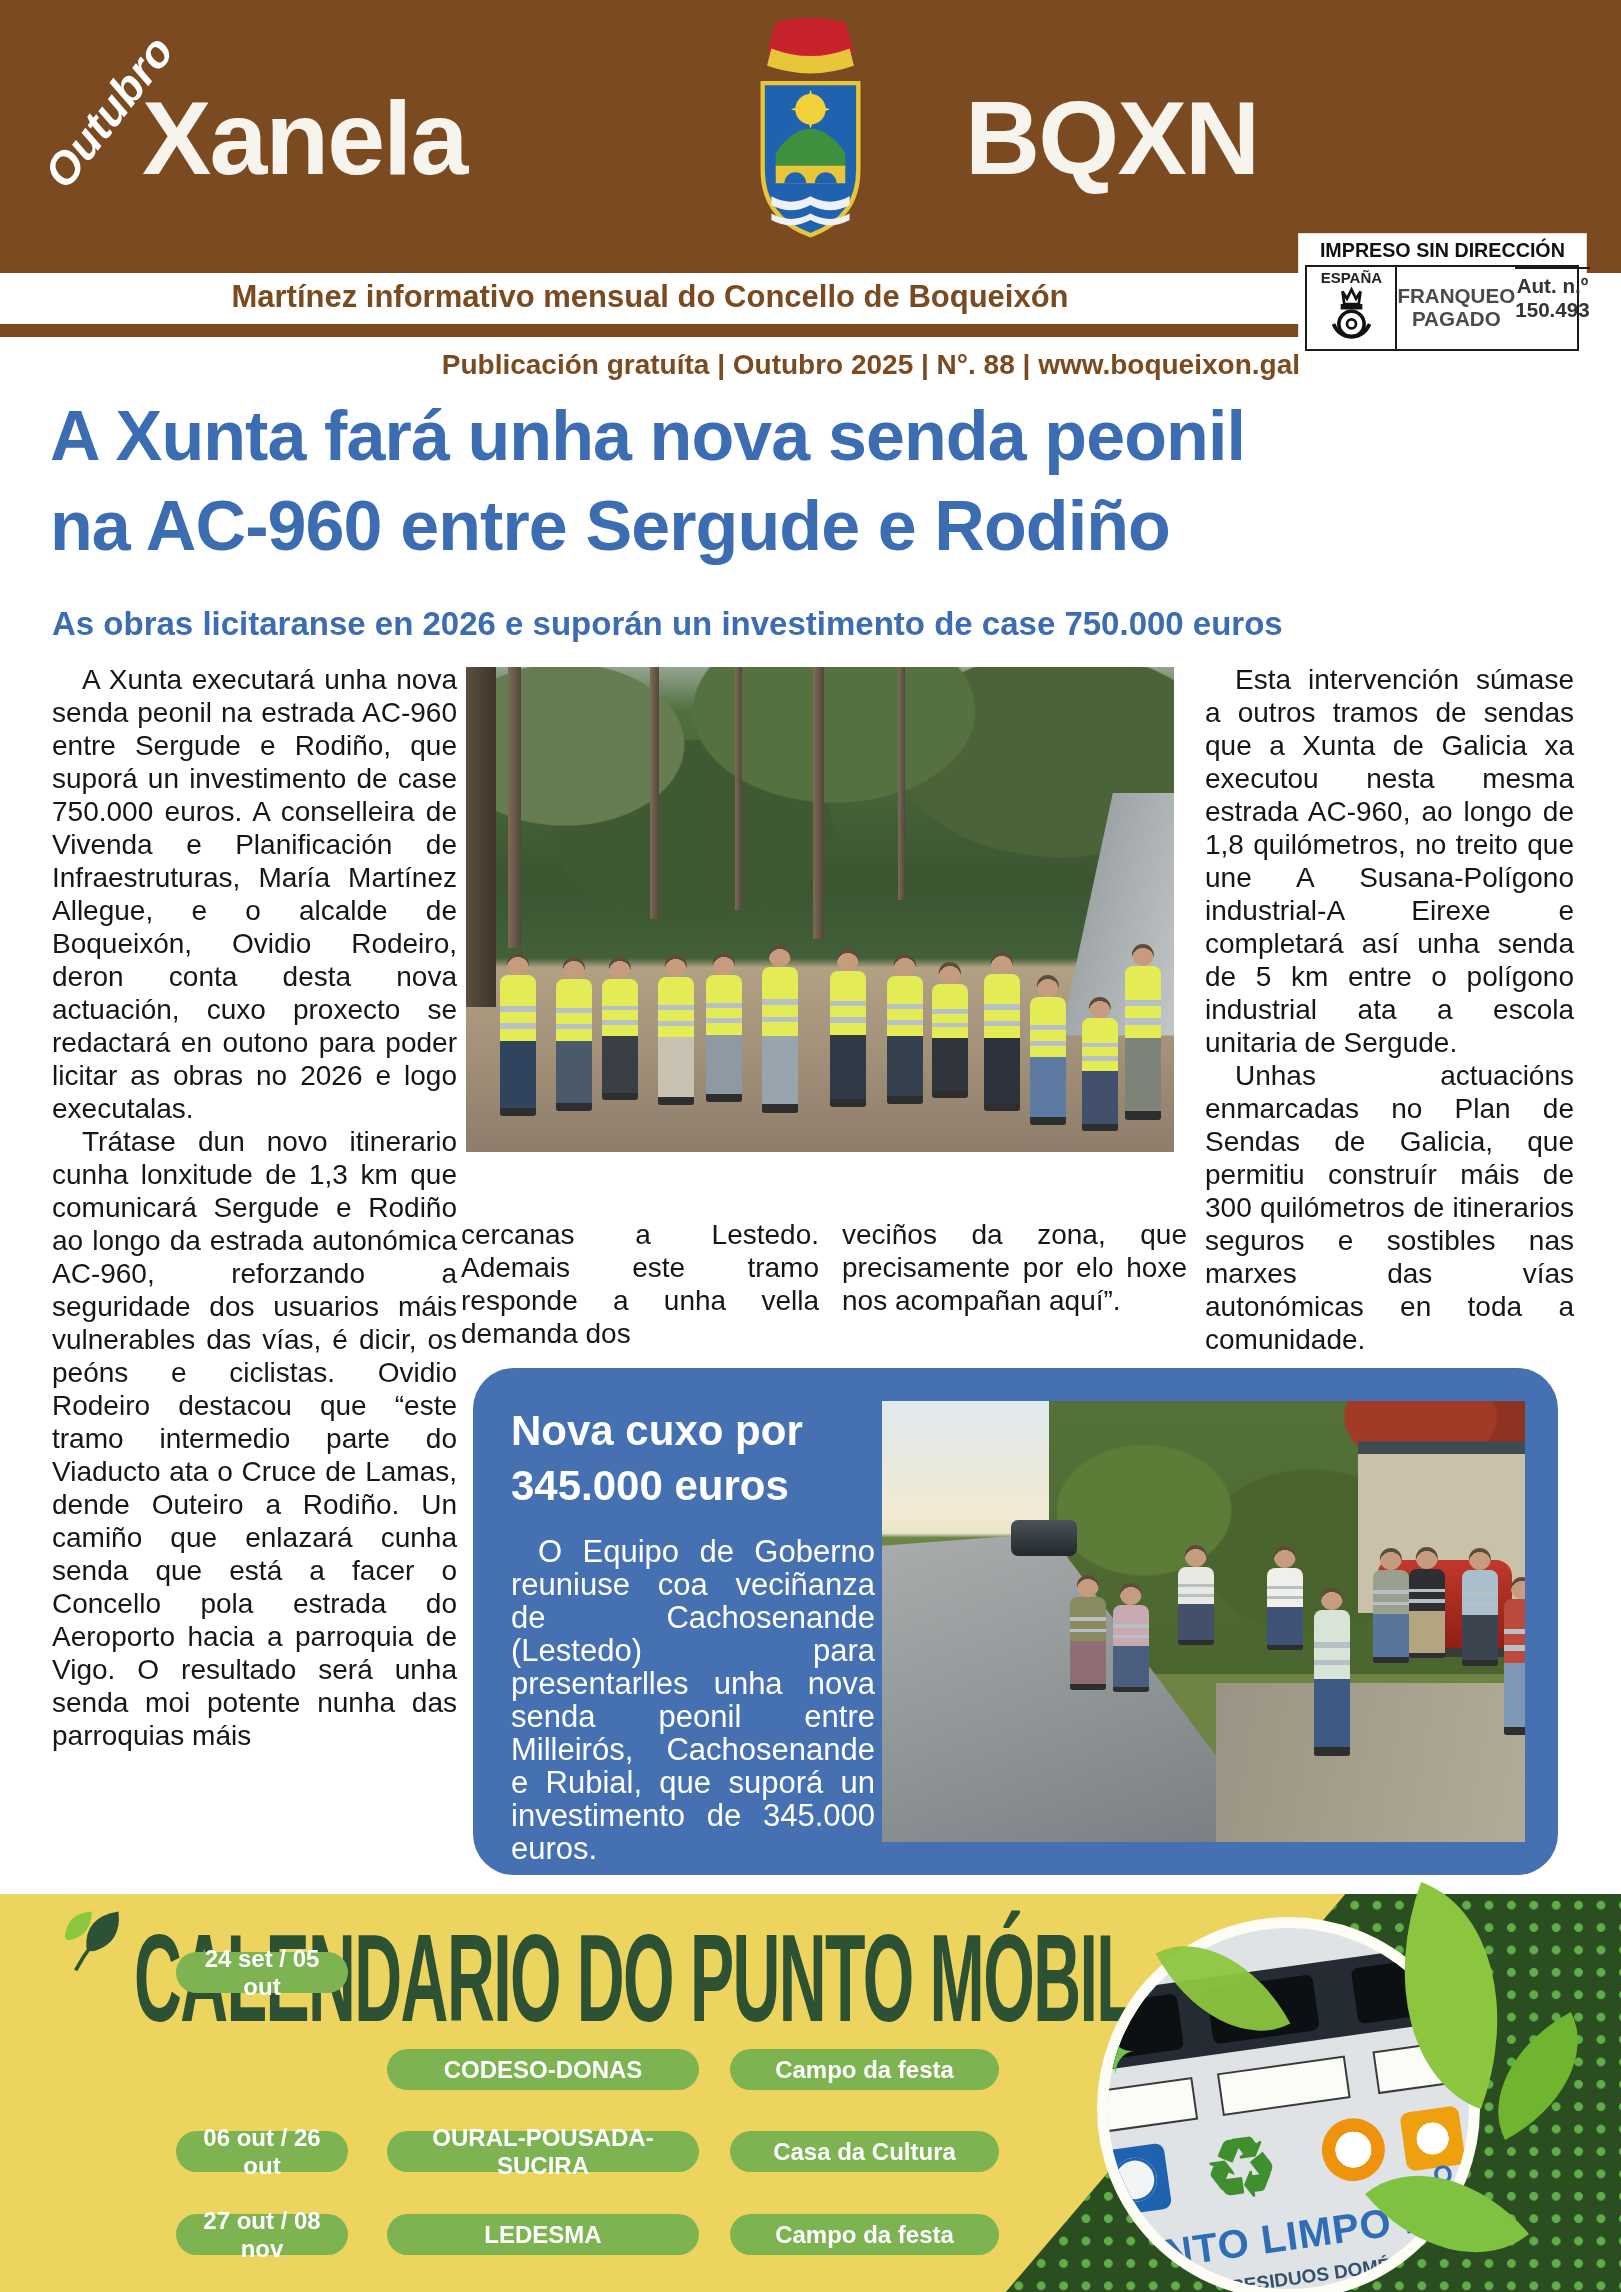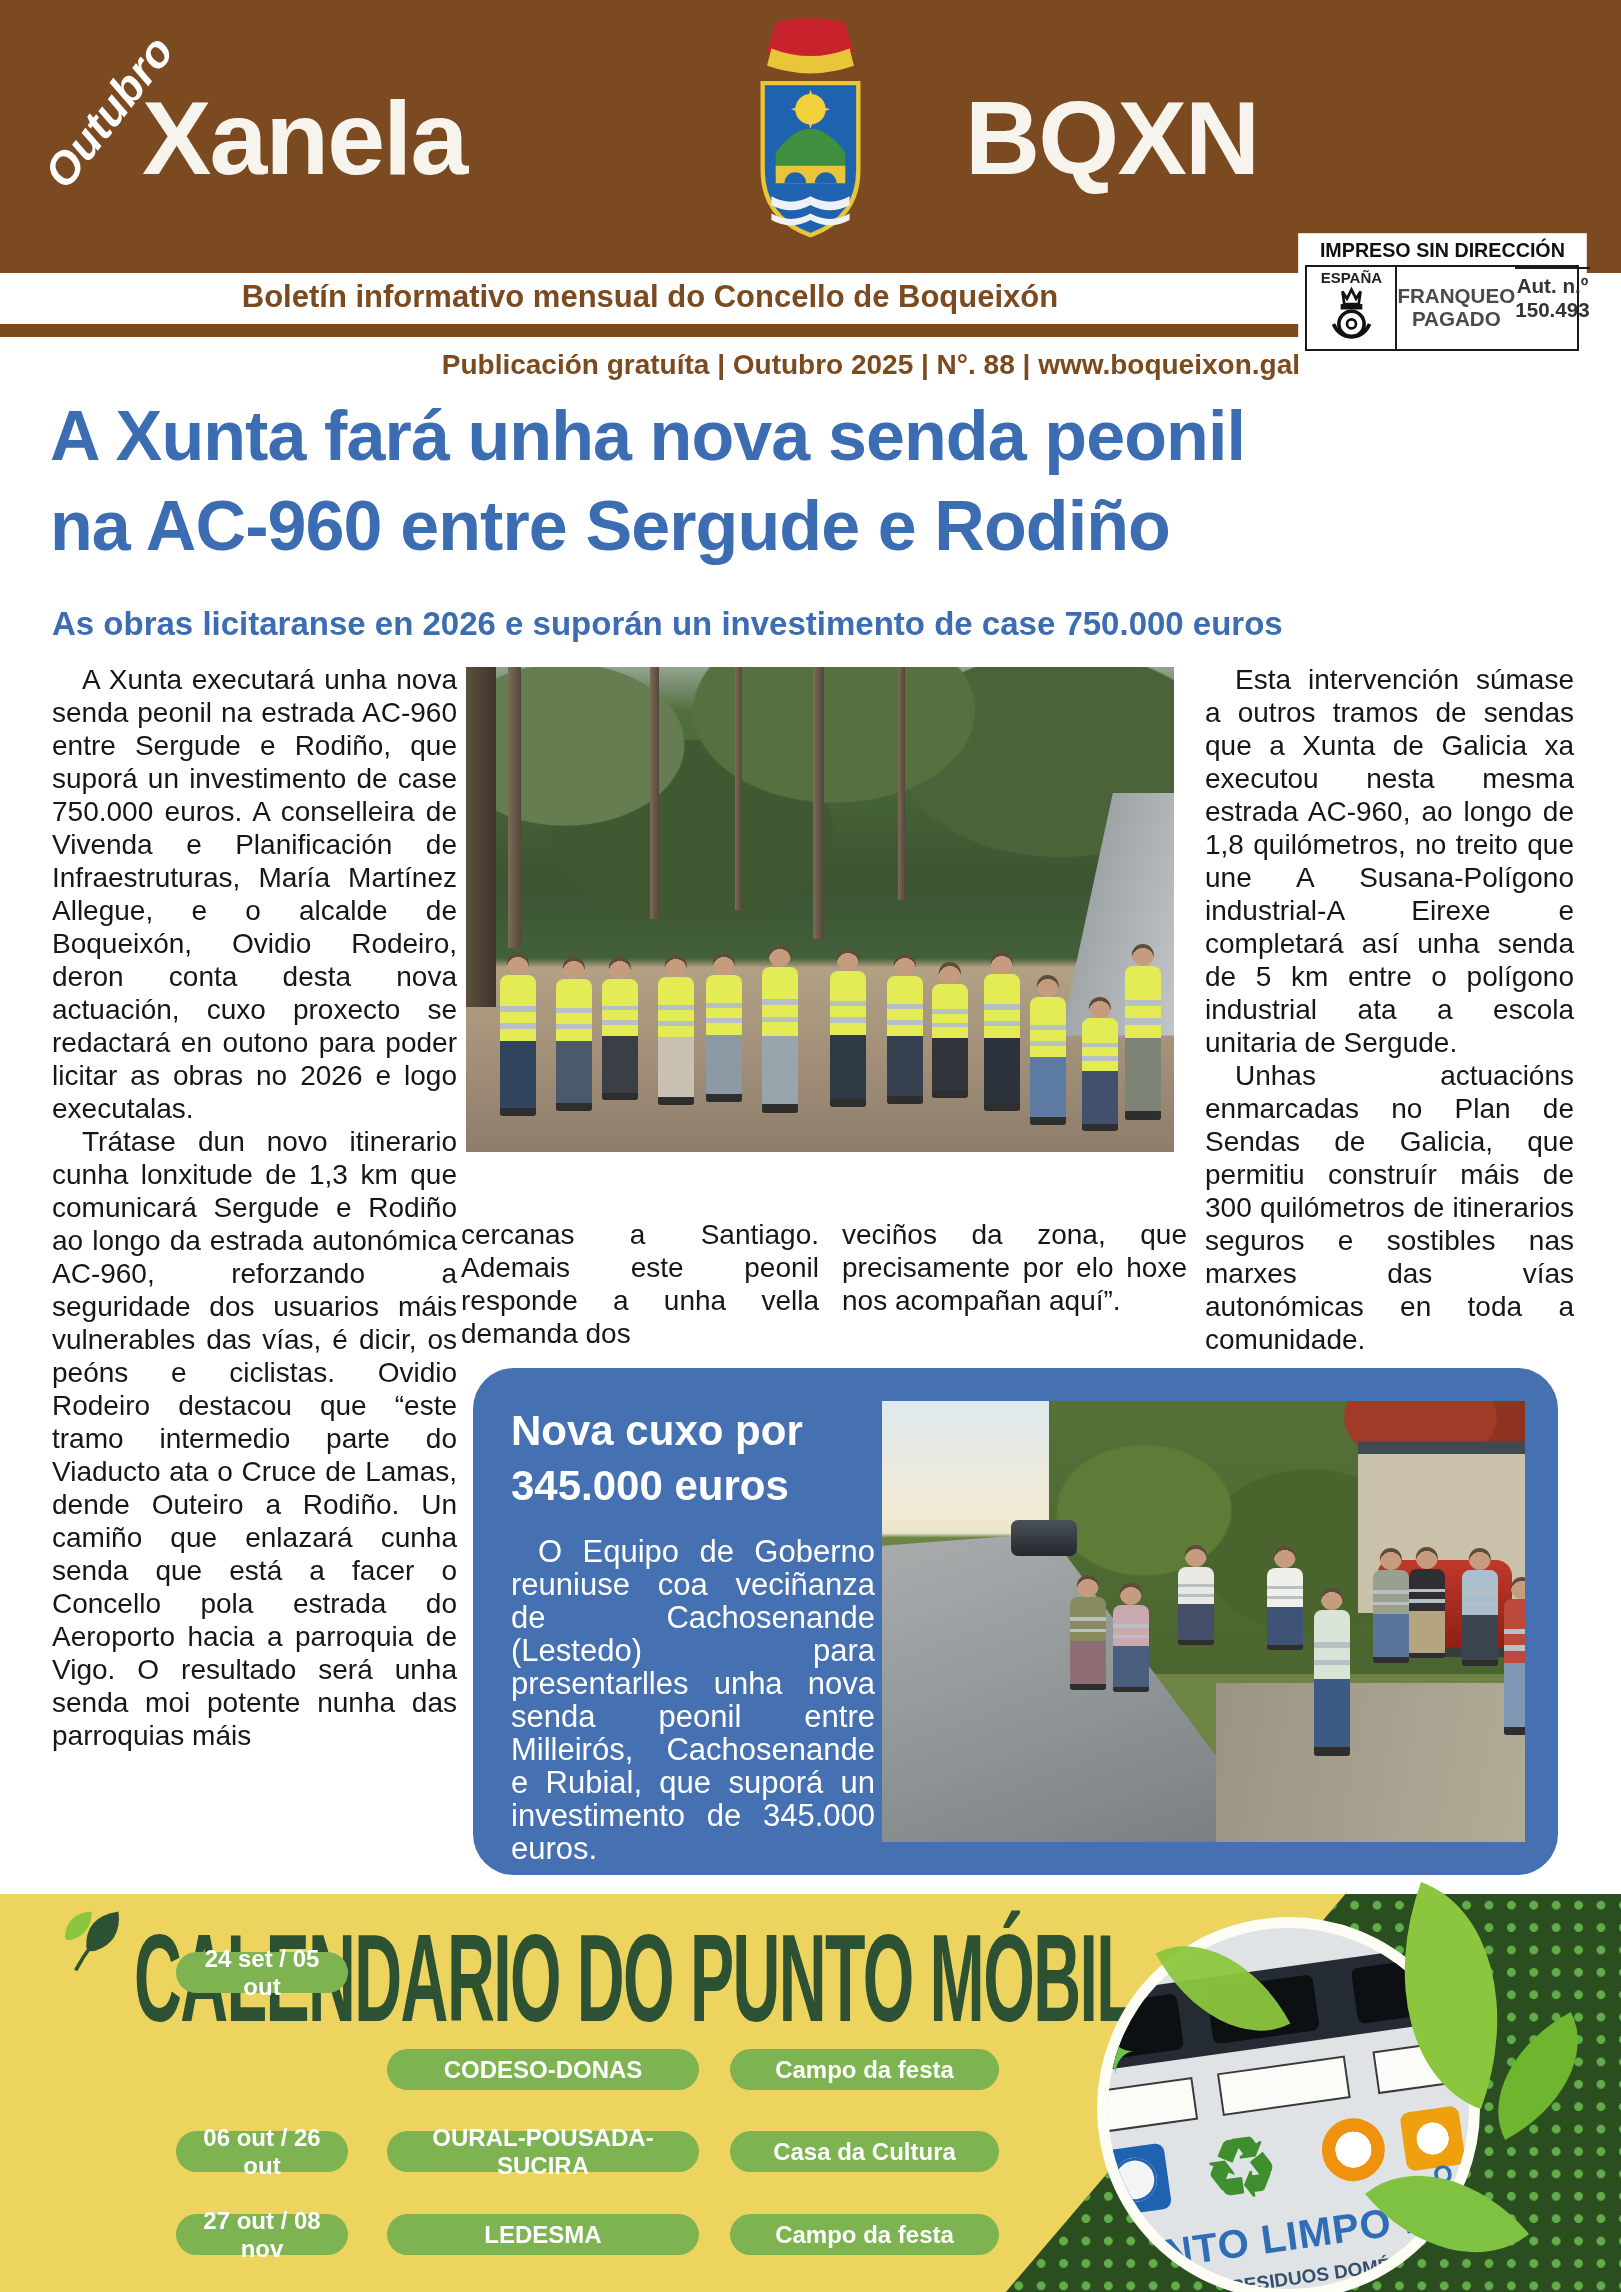--- a/index.html
+++ b/index.html
@@ -158,21 +158,21 @@
       <div class="stampR">
         <div class="frank">
           <span>FRANQUEO</span>
           <span>PAGADO</span>
         </div>
         <div class="aut">Aut. n.º 150.493</div>
       </div>
     </div>
   </div>
 
-  <div class="ab boletin">Boletín informativo mensual do Concello de Boqueixón</div>
+  <div class="ab boletin">Martínez informativo mensual do Concello de Boqueixón</div>
   <div class="ab rule"></div>
   <div class="ab publine">Publicación gratuíta | Outubro 2025 | N°. 88 | www.boqueixon.gal</div>
 
   <div class="ab h1" style="top:401px">A Xunta fará unha nova senda peonil</div>
   <div class="ab h1" style="top:491px">na AC-960 entre Sergude e Rodiño</div>
   <div class="ab sub">As obras licitaranse en 2026 e suporán un investimento de case 750.000 euros</div>
 
   <div class="ab col" style="left:52px;top:663px;width:405px">
     <p>A Xunta executará unha nova senda peonil  na estrada AC-960 entre Sergude e Rodiño, que suporá un investimento de case 750.000 euros. A conselleira de Vivenda e Planificación de Infraestruturas, María Martínez Allegue, e o alcalde de Boqueixón, Ovidio Rodeiro, deron conta desta nova actuación, cuxo proxecto se redactará en outono para poder licitar as obras no 2026 e logo executalas.</p>
     <p>Trátase dun novo itinerario cunha lonxitude de 1,3 km que comunicará Sergude e Rodiño ao longo da estrada autonómica AC-960, reforzando a seguridade dos usuarios máis vulnerables das vías, é dicir, os peóns e ciclistas. Ovidio Rodeiro destacou que “este tramo intermedio parte do Viaducto ata o Cruce de Lamas, dende Outeiro a Rodiño. Un camiño que enlazará cunha senda que está a facer o Concello pola estrada do Aeroporto hacia a parroquia de Vigo. O resultado será unha senda moi potente nunha das parroquias máis</p>
@@ -195,21 +195,21 @@
     <b class="pp" style="left:364px;bottom:45px;height:158px;--p:#2f3a47"></b>
     <b class="pp" style="left:421px;bottom:48px;height:150px;--p:#35414e"></b>
     <b class="pp" style="left:466px;bottom:54px;height:136px;--p:#30353b"></b>
     <b class="pp" style="left:518px;bottom:41px;height:159px;--p:#2c333d"></b>
     <b class="pp" style="left:564px;bottom:27px;height:150px;--p:#5d7aa2"></b>
     <b class="pp" style="left:616px;bottom:21.5px;height:134px;--p:#42506b"></b>
     <b class="pp" style="left:659px;bottom:32px;height:176px;--p:#7d8376"></b>
   </div>
 
   <div class="ab col" style="left:461px;top:1218px;width:358px">
-    <p style="text-indent:0">cercanas a Santiago. Ademais este peonil responde a unha vella demanda dos</p>
+    <p style="text-indent:0">cercanas a Lestedo. Ademais este tramo responde a unha vella demanda dos</p>
   </div>
   <div class="ab col" style="left:842px;top:1218px;width:345px">
     <p style="text-indent:0">veciños da zona, que precisamente por elo hoxe nos acompañan aquí”.</p>
   </div>
 
   <div class="ab col" style="left:1205px;top:663px;width:369px">
     <p>Esta intervención súmase a outros tramos de sendas que a Xunta de Galicia xa executou nesta mesma estrada AC-960, ao longo de 1,8 quilómetros, no treito que une A Susana-Polígono industrial-A Eirexe e completará así unha senda de 5 km entre o polígono industrial ata a escola unitaria de Sergude.</p>
     <p>Unhas actuacións enmarcadas no Plan de Sendas de Galicia, que permitiu construír máis de 300 quilómetros de itinerarios seguros e sostibles nas marxes das vías autonómicas en toda a comunidade.</p>
   </div>
 

